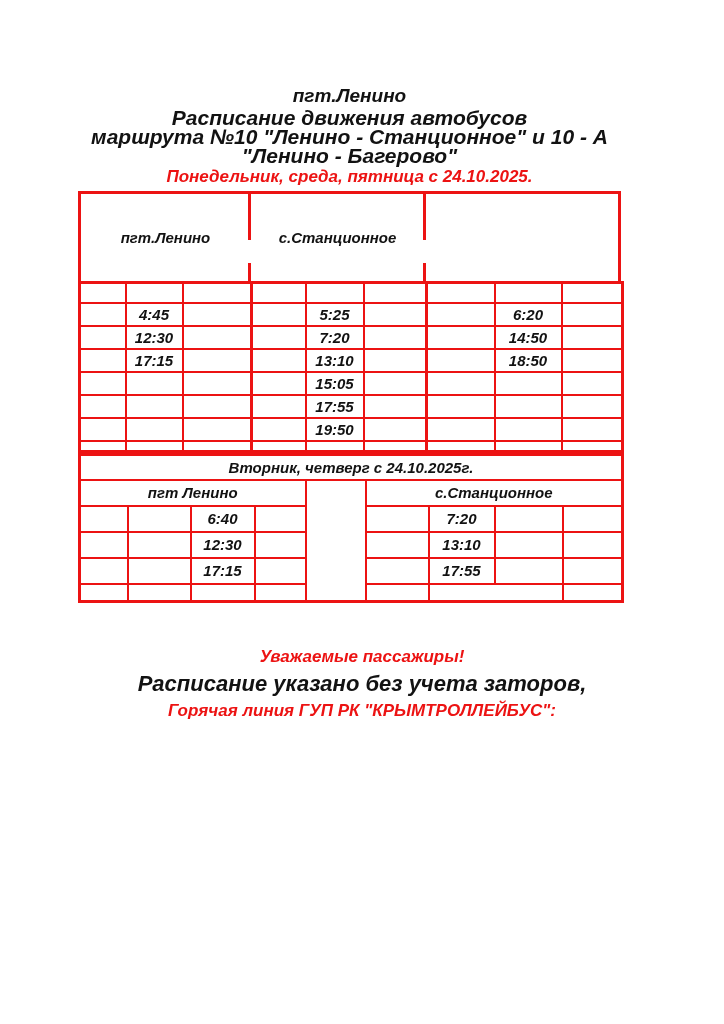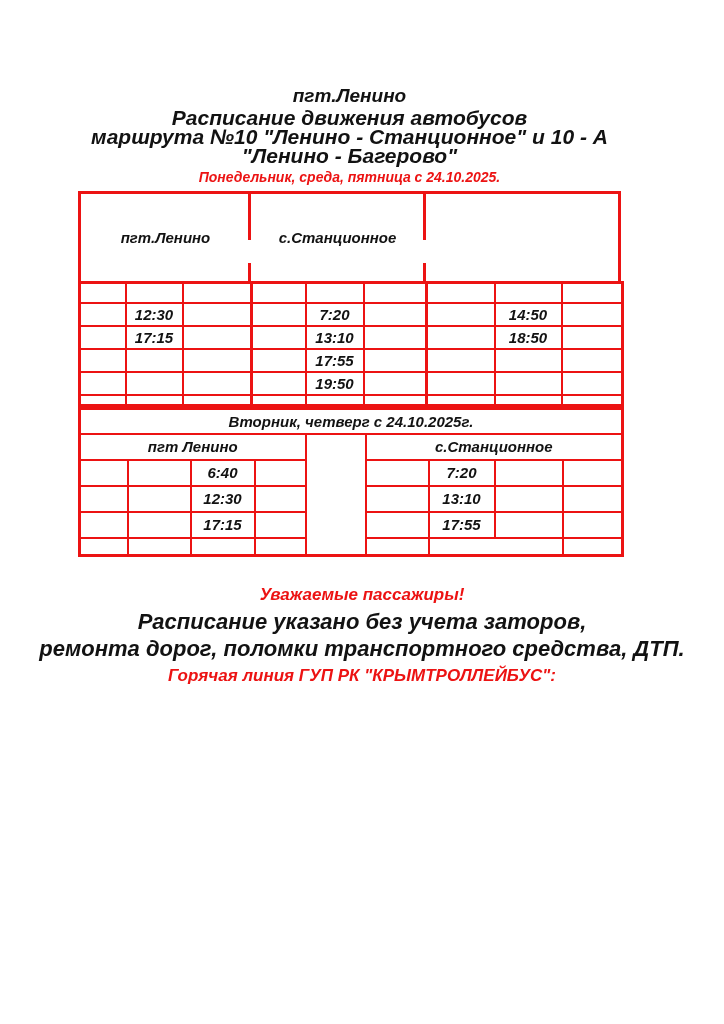--- a/index.html
+++ b/index.html
@@ -9,21 +9,21 @@
   }
   *{margin:0;padding:0;box-sizing:border-box;}
   html,body{background:#ffffff;}
   body{font-family:"Liberation Sans",sans-serif;color:var(--ink);}
   .page{position:relative;width:724px;height:879px;background:#ffffff;overflow:hidden;font-style:italic;}
 
   
   .head{width:543px;margin:84px 0 4px 78px;text-align:center;font-weight:bold;}
   .head .title{font-size:19px;line-height:24px;}
   .head .sub{font-size:21px;line-height:19px;}
-  .head .redline{font-size:14px;line-height:20px;color:var(--red);margin-top:2px;}
+  .head .redline{font-size:17px;line-height:20px;color:var(--red);margin-top:2px;}
 
   
   table.grid{border-collapse:collapse;table-layout:fixed;width:543px;margin-left:78px;
              border:3px solid var(--red);}
   table.grid td{border:2px solid var(--red);padding:0;text-align:center;vertical-align:middle;
                 font-weight:bold;font-size:15px;color:var(--ink);overflow:hidden;white-space:nowrap;}
 
   
   .t1h{position:relative;width:543px;height:90px;margin-left:78px;display:flex;
        border:3px solid var(--red);border-bottom:none;}
@@ -38,21 +38,21 @@
   tr.rE1{height:20px;} tr.rT{height:23px;} tr.rE2{height:11px;}
 
   
   tr.rBand{height:25px;} tr.rTitle{height:26px;} tr.rT2{height:26px;} tr.rLast{height:18px;}
   td.band{border-width:3px;color:var(--red);font-size:15px;}
   td.btitle{border-width:3px;font-size:15px;}
   td.gapcell{border-left-width:3px;border-right-width:3px;border-top-width:3px;background:#fff;}
   td.br3{border-right-width:3px;}
 
   
-  .footer{margin-top:24px;text-align:center;font-weight:bold;}
+  .footer{margin-top:40px;text-align:center;font-weight:bold;}
   .footer div{line-height:27px;}
   .f-red{color:var(--red);font-size:17px;}
   .f-black{color:var(--ink);font-size:22px;}
   .f-phone{color:var(--blue);font-size:18px;}
 </style>
 </head>
 <body>
 
 <div class="page">
 
@@ -89,38 +89,60 @@
           <td></td>
       <td class="gl"></td>
           <td></td>
           <td></td>
       <td class="gl"></td>
           <td></td>
           <td></td>
     </tr>
     <tr class="rT">
       <td></td>
+          <td>4:45</td>
+          <td></td>
+      <td class="gl"></td>
+          <td>5:25</td>
+          <td></td>
+      <td class="gl"></td>
+          <td>6:20</td>
+          <td></td>
+    </tr>
+    <tr class="rT">
+      <td></td>
           <td>12:30</td>
           <td></td>
       <td class="gl"></td>
           <td>7:20</td>
           <td></td>
       <td class="gl"></td>
           <td>14:50</td>
           <td></td>
     </tr>
     <tr class="rT">
       <td></td>
           <td>17:15</td>
           <td></td>
       <td class="gl"></td>
           <td>13:10</td>
           <td></td>
       <td class="gl"></td>
           <td>18:50</td>
+          <td></td>
+    </tr>
+    <tr class="rT">
+      <td></td>
+          <td></td>
+          <td></td>
+      <td class="gl"></td>
+          <td>15:05</td>
+          <td></td>
+      <td class="gl"></td>
+          <td></td>
           <td></td>
     </tr>
     <tr class="rT">
       <td></td>
           <td></td>
           <td></td>
       <td class="gl"></td>
           <td>17:55</td>
           <td></td>
       <td class="gl"></td>
@@ -211,17 +233,16 @@
       <td></td>
           <td colspan="2"></td>
           <td></td>
     </tr>
   </tbody>
     </table>
 
   <div class="footer">
     <div class="f-red">Уважаемые пассажиры!</div>
     <div class="f-black">Расписание указано без учета заторов,</div>
-    <div class="f-black">ремонта дорог, поломки транспортного средства, ДТП.</div>
     <div class="f-red">Горячая линия ГУП РК "КРЫМТРОЛЛЕЙБУС":</div>
   </div>
 
 </div>
 
 </body></html>

